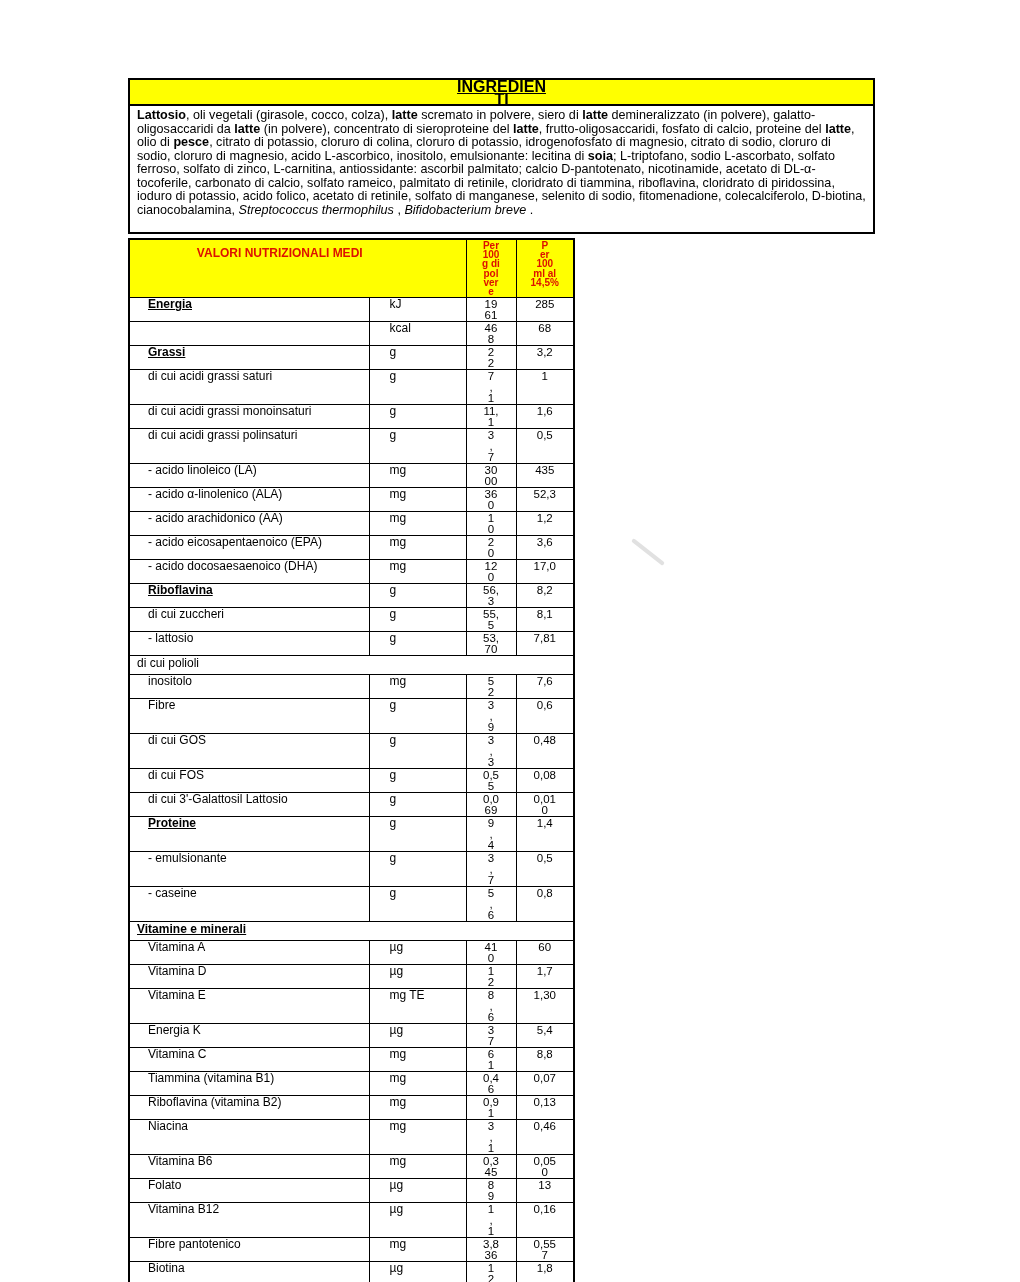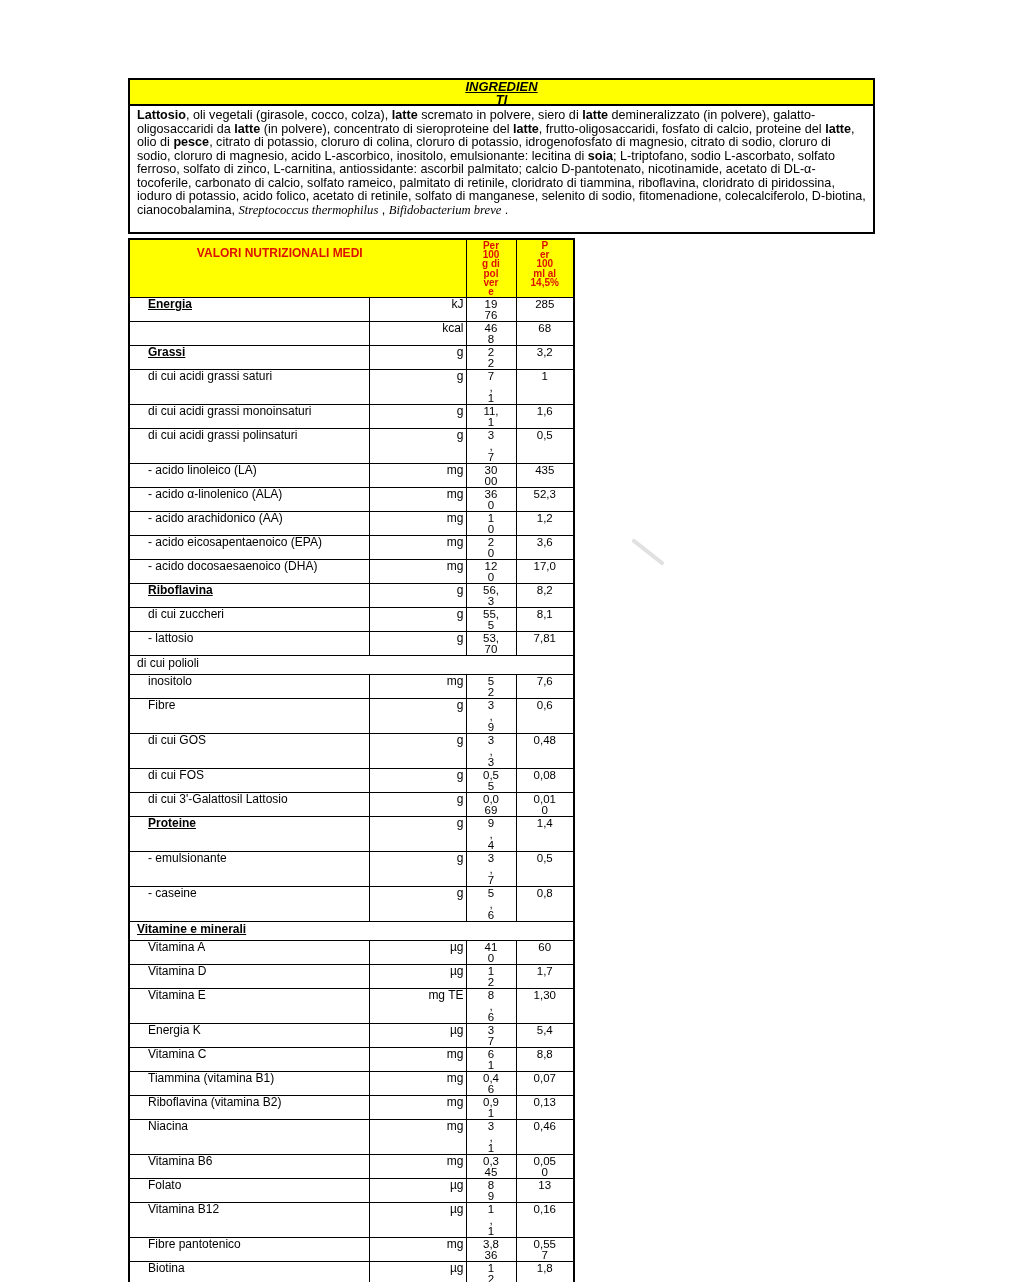--- a/index.html
+++ b/index.html
@@ -10,43 +10,42 @@
   html,body{margin:0;padding:0;}
   body{
     width:1020px;height:1282px;position:relative;background:#ffffff;
     font-family:"Liberation Sans", sans-serif;color:var(--ink);
   }
   .abs{position:absolute;box-sizing:border-box;}
   
   #title-box{
     left:128px;top:78px;width:747px;height:28px;
     background:var(--yellow);border:2px solid var(--ink);
-    text-align:center;font-weight:bold;font-size:13px;line-height:12.5px;
+    text-align:center;font-weight:bold;font-size:16px;line-height:12.5px;
     padding-top:1px;
-    font-style:italic;
   }
   #title-box .tline{text-decoration:underline;}
   
   #ingredients-box{
     left:128px;top:104px;width:747px;height:130px;
     border:2px solid var(--ink);background:#ffffff;
     padding:3px 7px;font-size:12.6px;line-height:13.5px;text-align:left;
   }
   #ingredients-box .b{font-weight:bold;}
-  #ingredients-box .i{font-style:italic;font-family:Liberation Serif, serif;}
+  #ingredients-box .i{font-style:italic;}
   
   #table-wrap{left:128px;top:238px;}
   table{border-collapse:collapse;table-layout:fixed;width:445px;border:2px solid var(--ink);}
   th,td{border:1px solid var(--ink);vertical-align:top;overflow:hidden;}
   th{background:var(--yellow);color:var(--red);font-weight:bold;}
   tr.hdr{height:56px;}
   th.h-main{font-size:12px;padding:7px 38px 0 2px;line-height:12px;}
   th.h-col{font-size:10px;line-height:9.2px;white-space:pre-line;text-align:center;padding-top:1px;}
   td.label{font-size:12px;line-height:11px;padding:1px 2px 0 18px;white-space:nowrap;}
-  td.unit{font-size:12px;line-height:11px;padding:1px 2px 0 20px;text-align:right;}
+  td.unit{font-size:12px;line-height:11px;padding:1px 2px 0 20px;}
   td.val{font-size:11.5px;line-height:11px;white-space:pre-line;text-align:center;padding:1px 1px 0 1px;}
   td.section{font-size:12px;line-height:11px;height:16px;padding:2px 8px 0 7px;white-space:nowrap;}
   .bold{font-weight:bold;text-decoration:underline;}
   
   #watermark{
     left:628px;top:550px;width:40px;height:4px;background:#dadada;
     transform:rotate(38deg);border-radius:2px;opacity:.8;
   }
 </style>
 </head>
@@ -81,21 +80,21 @@
           <th class="h-col">P
 er
 100
 ml al
 14,5%</th>
         </tr>
         <tr>
           <td class="label bold">Energia</td>
           <td class="unit">kJ</td>
           <td class="val">19
-76</td>
+61</td>
           <td class="val">285</td>
         </tr>
         <tr>
           <td class="label"></td>
           <td class="unit">kcal</td>
           <td class="val">46
 8</td>
           <td class="val">68</td>
         </tr>
         <tr>

